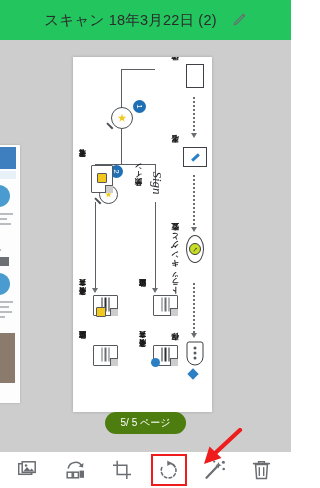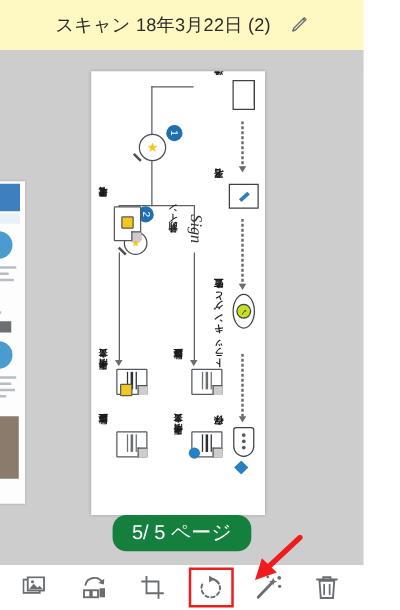--- a/index.html
+++ b/index.html
@@ -8,21 +8,21 @@
     background:#ffffff;
     font-family:"Liberation Sans","DejaVu Sans",sans-serif;
     overflow:hidden;
     position:relative;
   }
   #app{position:absolute;inset:0;}
 
   
   .header{
     position:absolute;left:0;top:0;width:291px;height:40px;
-    background:#fef9c3;
+    background:#22c55e;
     display:flex;align-items:center;justify-content:center;
   }
   .header-title{
     font-size:14.5px;color:#2b2b2b;letter-spacing:.2px;
     white-space:nowrap;font-weight:400;
   }
   .edit-pencil{
     margin-left:14px;width:16px;height:16px;display:block;flex:0 0 auto;
   }
 
@@ -154,22 +154,22 @@
   .scribble{
     position:absolute;font-size:13px;color:#2b2f33;
     font-family:"Liberation Serif",serif;font-style:italic;
     transform:rotate(90deg);
   }
 
   
   .page-pill{
     position:absolute;left:50%;transform:translateX(-50%);
     top:372px;
-    background:#15803d;color:#ffffff;
-    font-size:16px;border-radius:11px;
+    background:#4d7c0f;color:#ffffff;
+    font-size:10px;border-radius:11px;
     padding:4px 16px;white-space:nowrap;
   }
 
   
   .toolbar{
     position:absolute;left:0;top:452px;width:291px;height:36px;
     background:#ffffff;
     display:flex;align-items:center;justify-content:space-around;
     padding:0 6px;box-sizing:border-box;
   }

